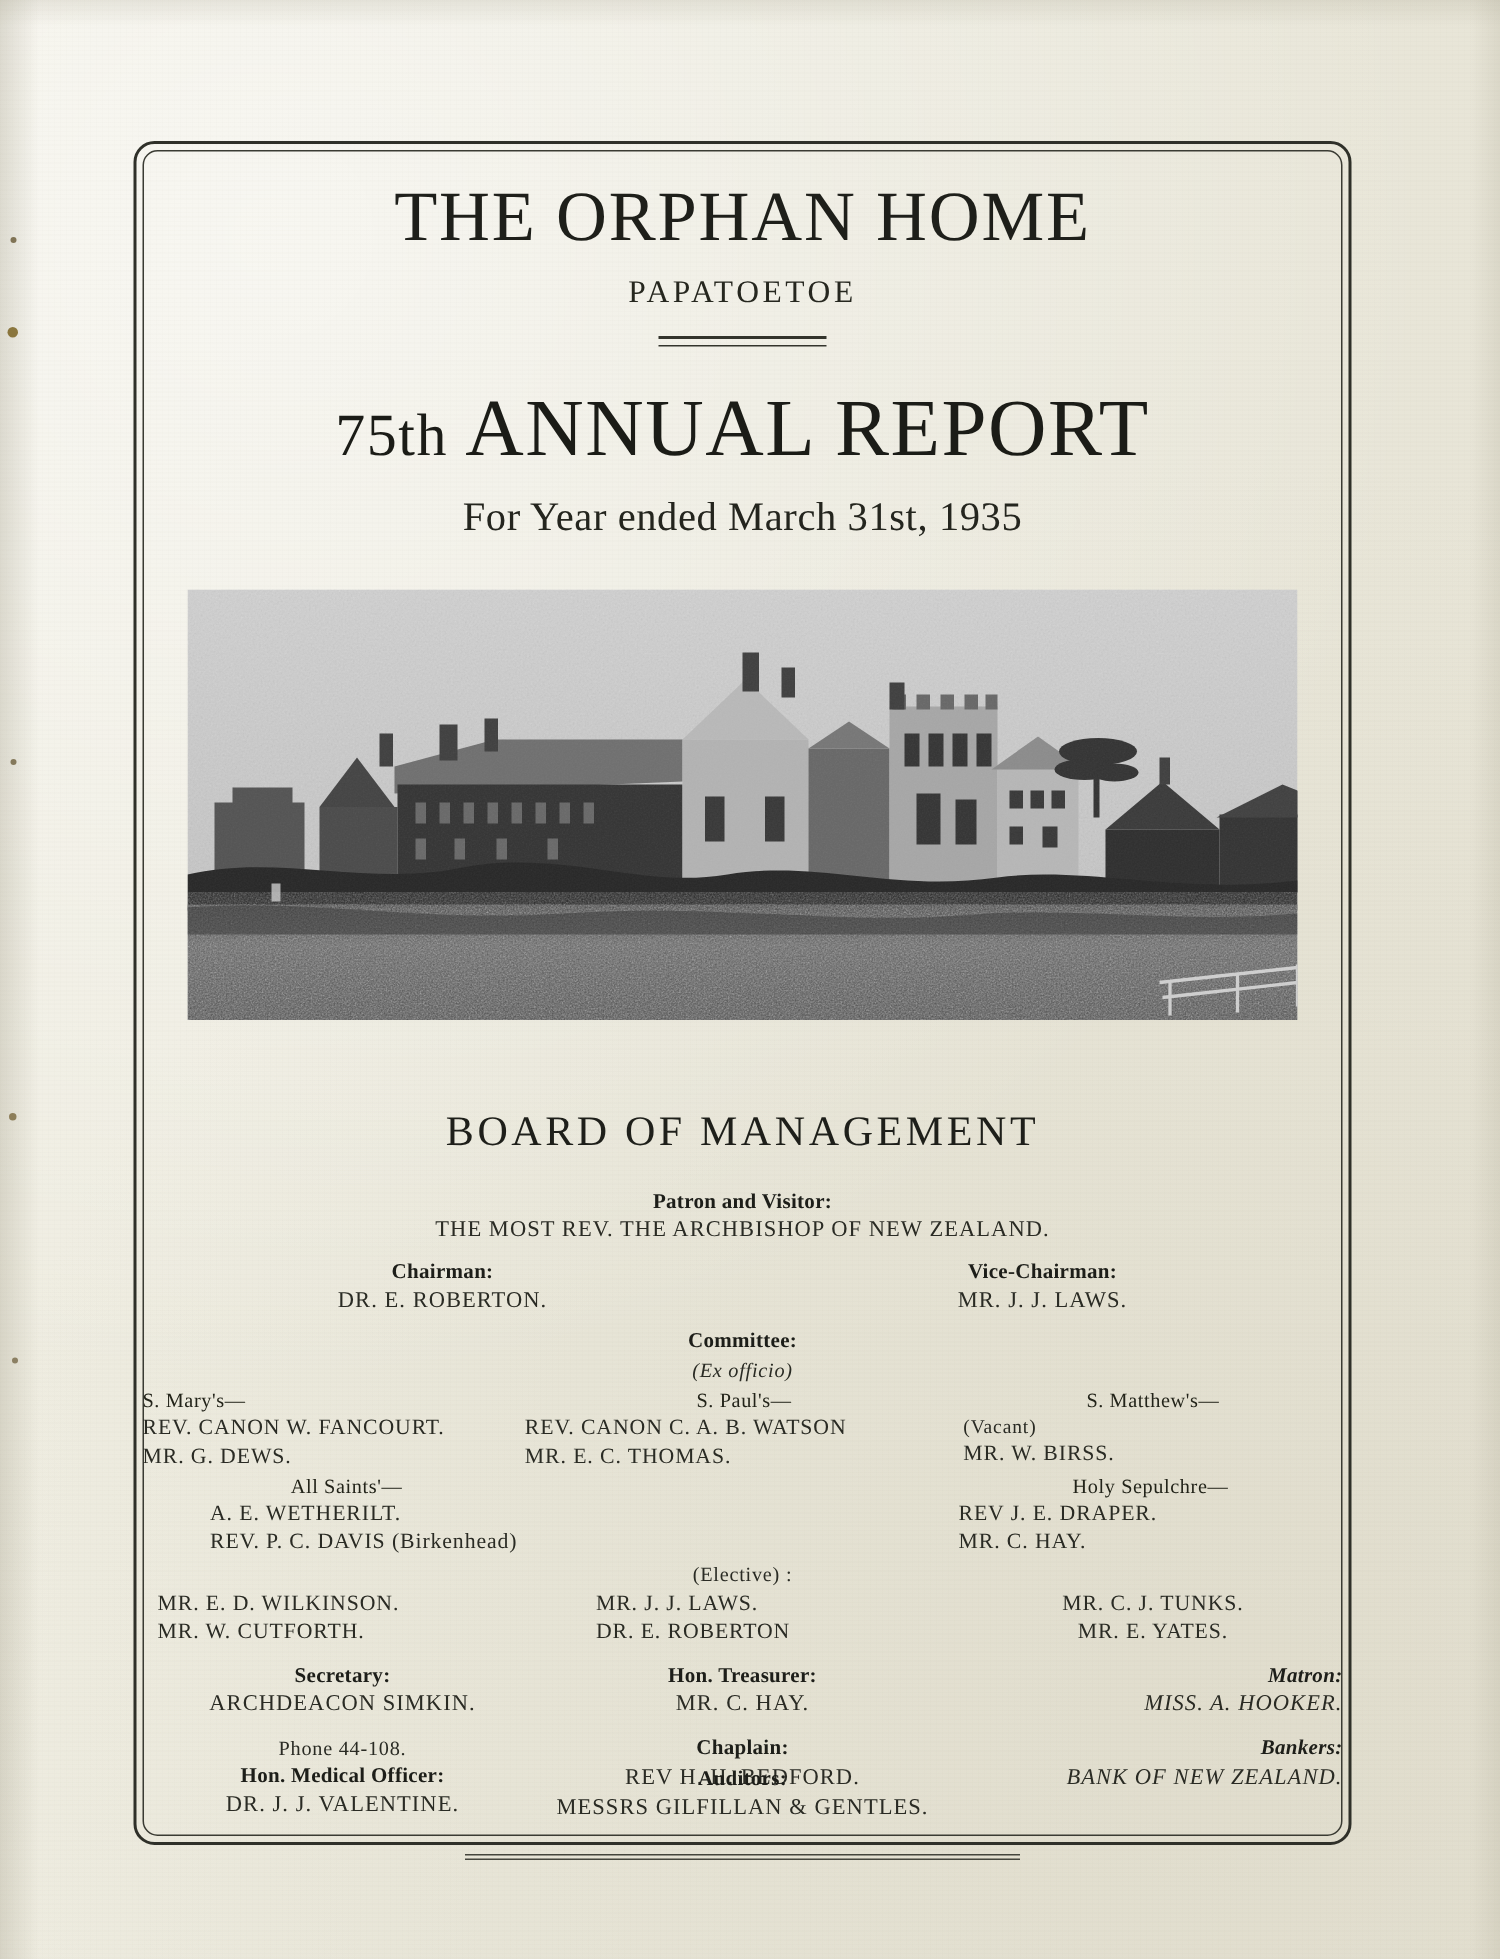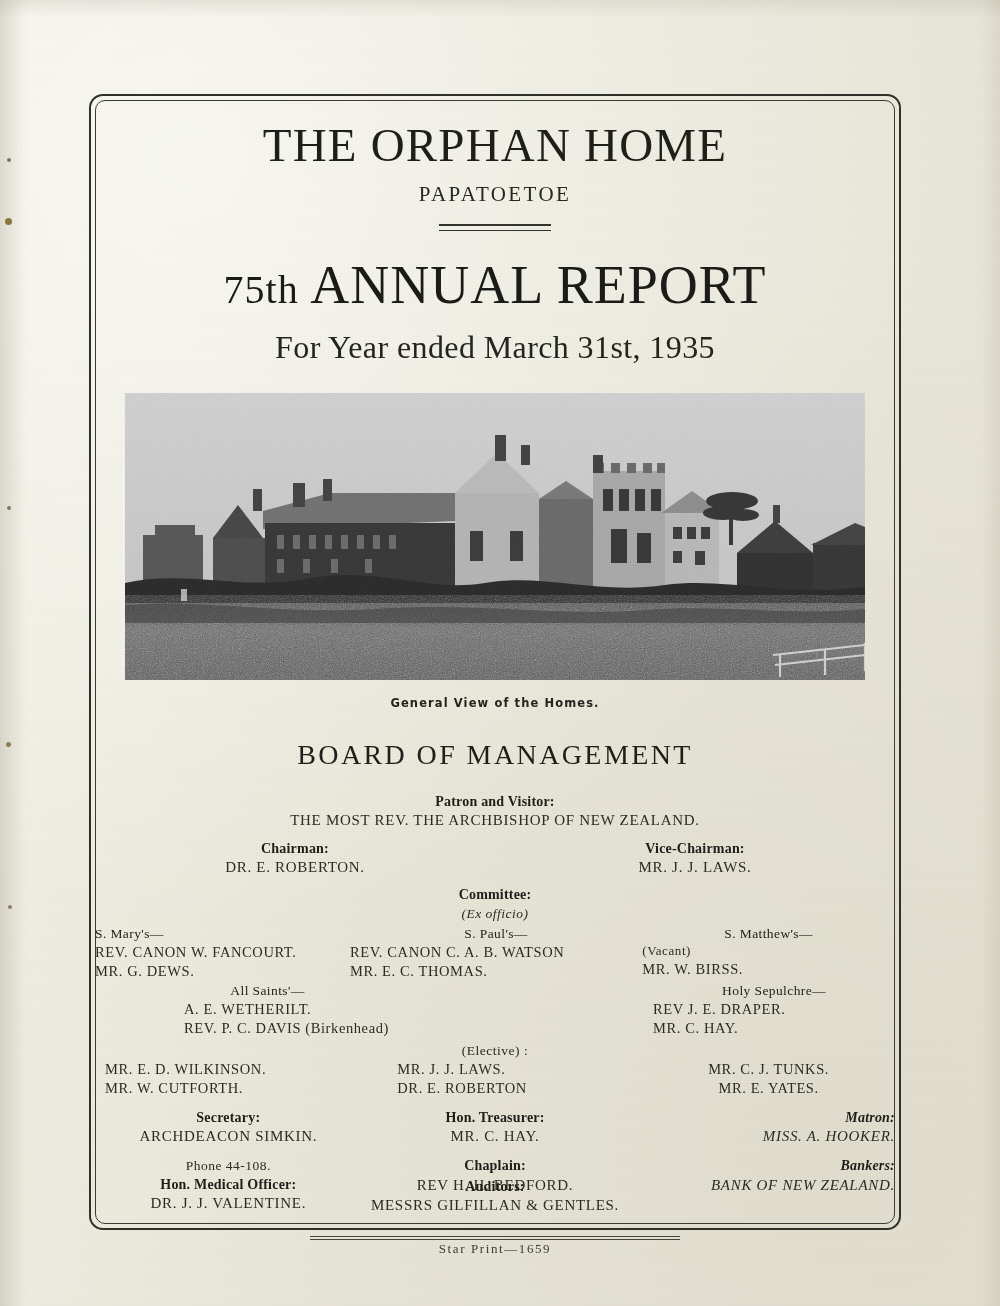--- a/index.html
+++ b/index.html
@@ -110,21 +110,21 @@
   .title-report {
     margin-top: 27px;
     font-size: 54px;
     letter-spacing: 1px;
     line-height: 1;
     color: #1b1c17;
   }
   .title-report .th { font-size: 40px; }
   .title-year {
     margin-top: 17px;
-    font-size: 32px;
+    font-size: 27px;
     letter-spacing: 0.4px;
     color: #24251e;
   }
 
   
   .photo-wrap {
     position: absolute;
     left: 30px; top: 293px;
     width: 740px; height: 287px;
   }
@@ -406,21 +406,20 @@
           <line x1="648" y1="262" x2="740" y2="252"></line>
           <line x1="650" y1="272" x2="740" y2="262"></line>
         </g>
 
         <rect x="56" y="196" width="6" height="12" fill="#cbc9ba" opacity="0.8"></rect>
 
         <rect x="0" y="0" width="740" height="287" fill="transparent" filter="url(#grain)" opacity="0.18"></rect>
       </svg>
     </div>
 
-    <div class="photo-caption">General View of the Homes.</div>
 
     <div class="board-heading">BOARD OF MANAGEMENT</div>
 
     <div class="board-body">
 
       <div class="ctr line">
         <div class="lbl">Patron and Visitor:</div>
         <div class="nm">THE MOST REV. THE ARCHBISHOP OF NEW ZEALAND.</div>
       </div>
 
@@ -452,21 +451,21 @@
           <div class="p-name">MR. E. C. THOMAS.</div>
         </div>
         <div class="p-col p3">
           <div class="p-head">S. Matthew's—</div>
           <div class="p-name small-paren">(Vacant)</div>
           <div class="p-name">MR. W. BIRSS.</div>
         </div>
       </div>
 
       <div class="parish-row line" style="margin-top:2px;">
-        <div class="p-col" style="width:68%;padding-left:44px;">
+        <div class="p-col" style="width:68%;">
           <div class="p-head" style="text-align:center;width:50%;">All Saints'—</div>
           <div class="p-name" style="padding-left:45px;">A. E. WETHERILT.</div>
           <div class="p-name" style="padding-left:45px;">REV. P. C. DAVIS (Birkenhead)</div>
         </div>
         <div class="p-col" style="width:32%;">
           <div class="p-head">Holy Sepulchre—</div>
           <div class="p-name">REV J. E. DRAPER.</div>
           <div class="p-name">MR. C. HAY.</div>
         </div>
       </div>
@@ -530,16 +529,15 @@
       </div>
 
       <div class="ctr line" style="margin-top:-36px;">
         <div class="lbl">Auditors:</div>
         <div class="nm">MESSRS GILFILLAN &amp; GENTLES.</div>
       </div>
 
     </div>
 
     <div class="footer-rule"></div>
-    <div class="imprint">Star Print—1659</div>
 
   </div>
 </div>
 
 </body></html>

